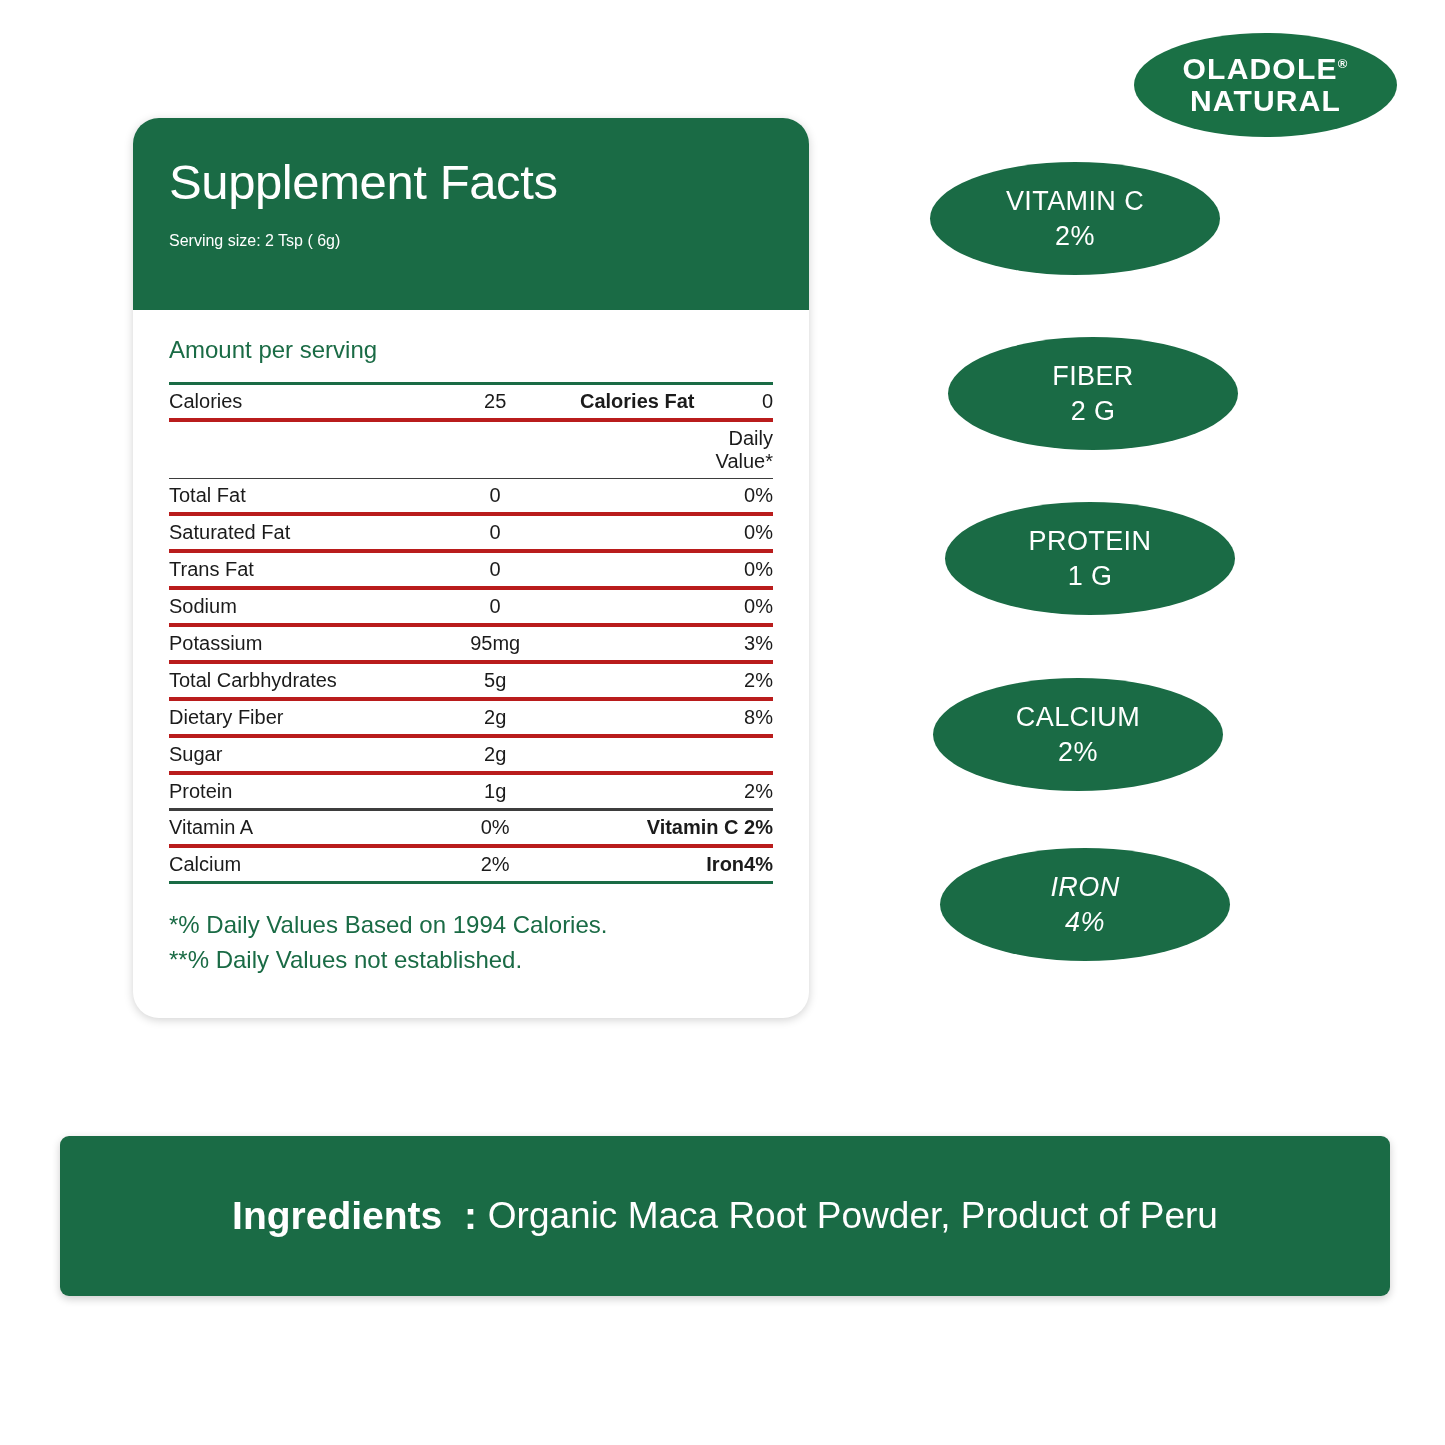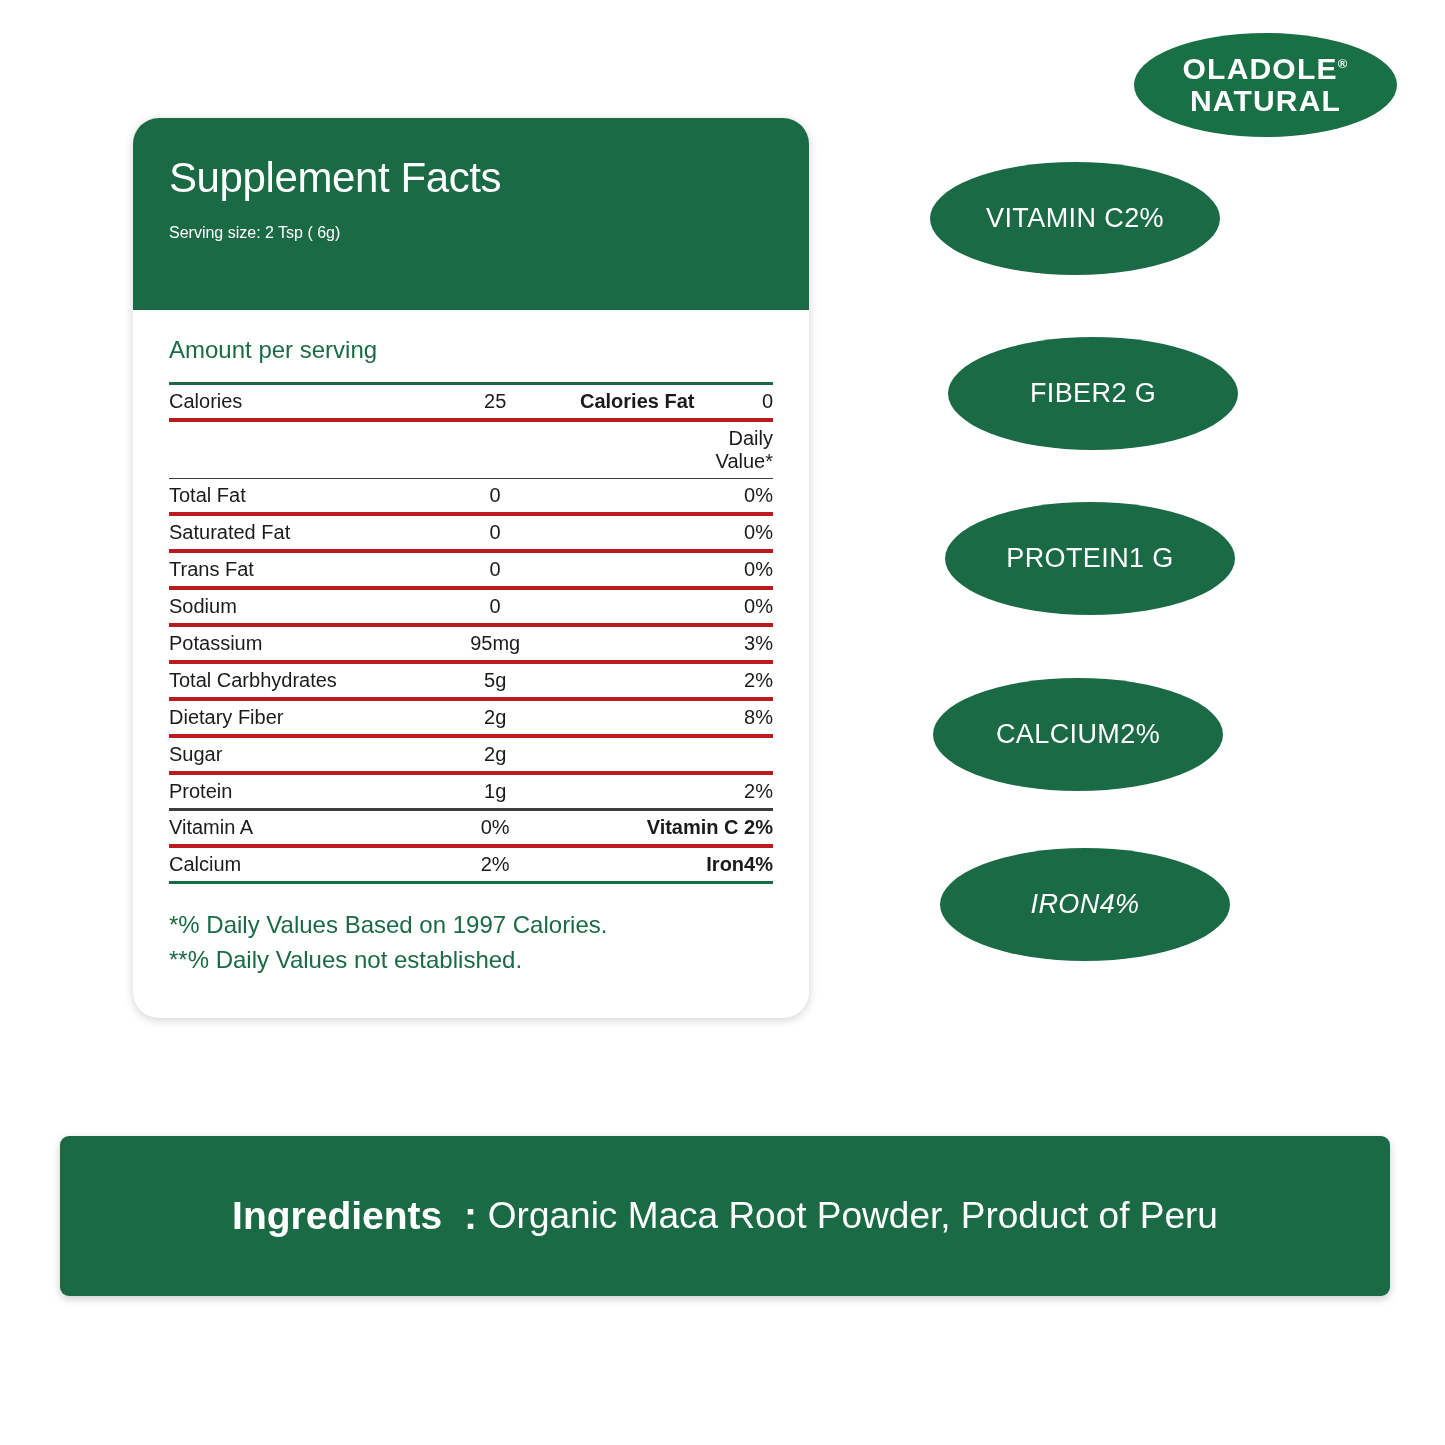--- a/index.html
+++ b/index.html
@@ -56,21 +56,21 @@
     overflow: hidden;
   }
   .facts-header {
     background: #1a6b45;
     color: #ffffff;
     height: 192px;
     padding: 26px 36px 0 36px;
     box-sizing: border-box;
   }
   .facts-title {
-    font-size: 42px;
+    font-size: 49px;
     font-weight: normal;
     margin: 10px 0 0 0;
     letter-spacing: -0.4px;
   }
   .serving-size {
     font-size: 16px;
     margin-top: 22px;
   }
   .facts-body {
     padding: 26px 36px 0 36px;
@@ -109,21 +109,21 @@
 
   
   .pill {
     position: absolute;
     width: 290px;
     height: 113px;
     background: #1a6b45;
     border-radius: 50% / 50%;
     color: #ffffff;
     display: flex;
-    flex-direction: row;
+    flex-direction: column;
     align-items: center;
     justify-content: center;
     font-size: 27px;
     line-height: 1.28;
     text-align: center;
     letter-spacing: 0.4px;
   }
 
   
   .ingredients {
@@ -242,21 +242,21 @@
         </tr>
         <tr class="thick-bottom">
           <td class="name">Calcium</td>
           <td class="amt">2%</td>
           <td class="mid" colspan="2">Iron4%</td>
         </tr>
       </tbody>
     </table>
   </div>
   <div class="footnotes">
-    <div>*% Daily  Values Based on 1997 Calories.</div>
+    <div>*% Daily  Values Based on 1994 Calories.</div>
     <div>**% Daily   Values not established.</div>
   </div>
 </div>
 
 <div class="pill" style="left:930px; top:162px;">
   <div>VITAMIN C</div>
   <div>2%</div>
 </div>
 <div class="pill" style="left:948px; top:337px;">
   <div>FIBER</div>

